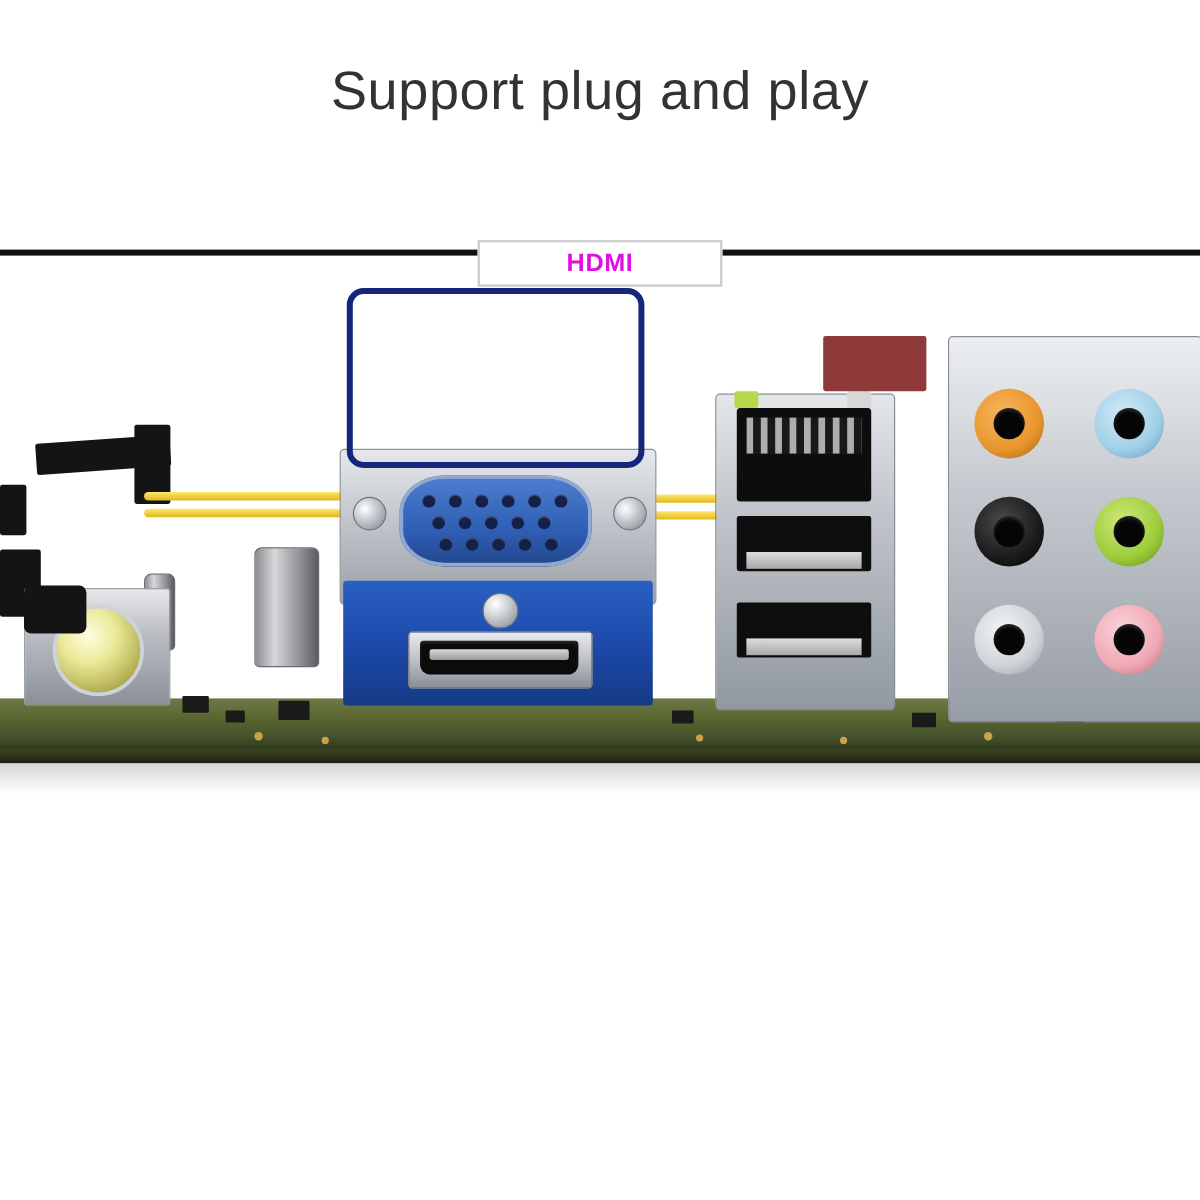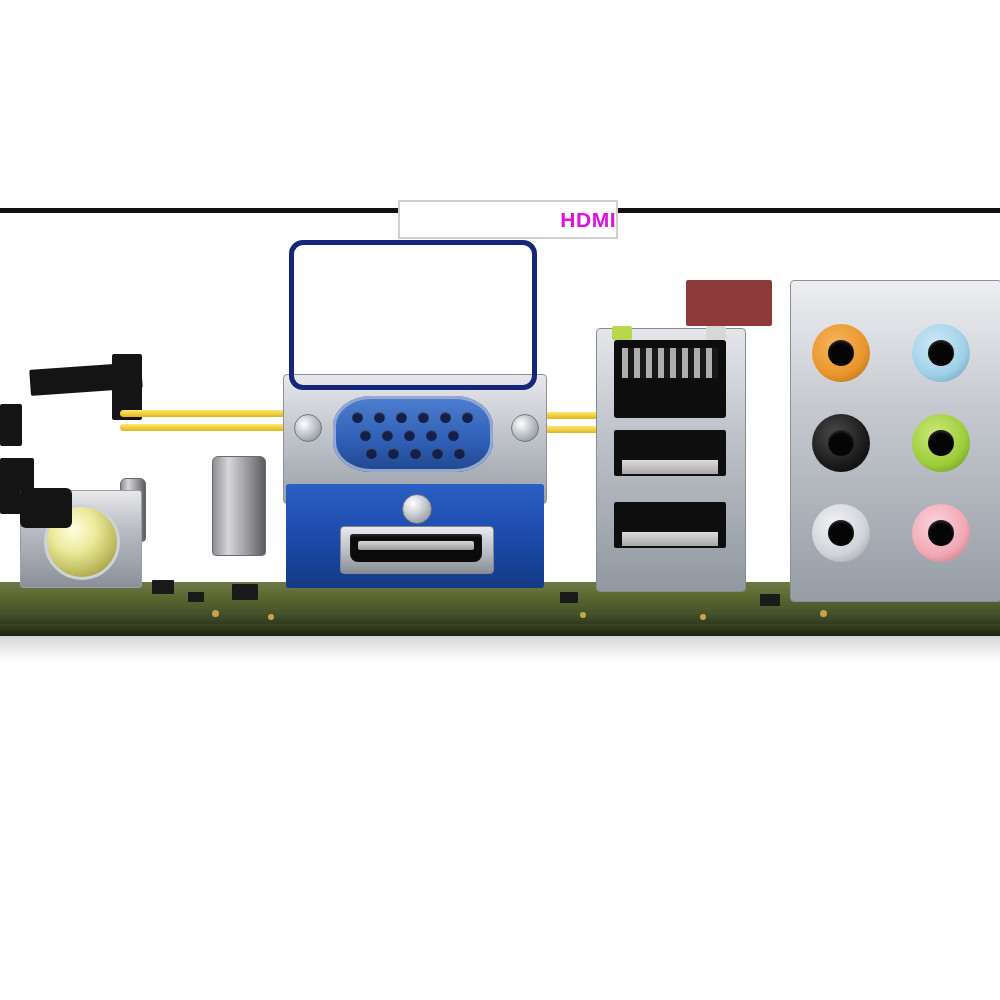--- a/index.html
+++ b/index.html
@@ -47,27 +47,27 @@
   .rule {
     position: absolute;
     left: 0; top: 208px;
     width: 1000px;
     height: 5px;
     background: #111111;
   }
   .badge {
     position: absolute;
     left: 398px; top: 200px;
-    width: 220px; height: 39px;
+    width: 204px; height: 39px;
     background: #ffffff;
     border: 2px solid #cfcfcf;
     box-sizing: border-box;
     display: flex;
     align-items: center;
-    justify-content: flex-end;
+    justify-content: center;
   }
   .badge-label {
     font-size: 21px;
     font-weight: bold;
     color: #e10fe1;
     letter-spacing: 0.5px;
   }
 
   
   .photo {
@@ -305,20 +305,21 @@
     position: absolute;
     left: 0; top: 662px;
     width: 1000px; height: 338px;
     background: #ffffff;
   }
 </style>
 </head>
 <body>
 
 <div class="header">
+  <div class="title">Support plug and play</div>
 </div>
 
 <div class="rule"></div>
 <div class="badge">
   <span class="badge-label">HDMI</span>
 </div>
 
 <div class="photo">
 
   <div class="mb-upper"></div>

